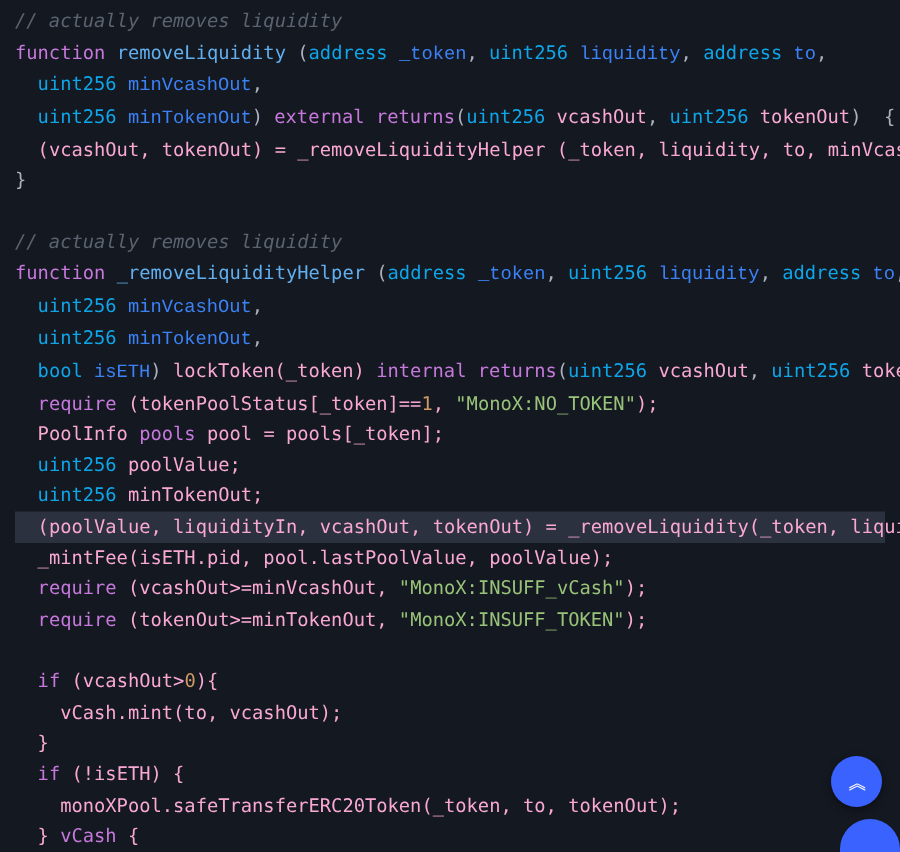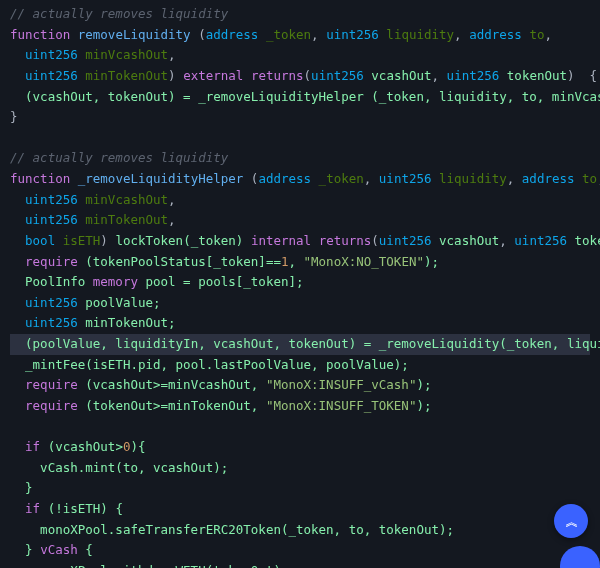--- a/index.html
+++ b/index.html
@@ -17,23 +17,23 @@
   }
   pre {
     margin: 0;
     padding: 4px 10px 10px 10px;
     white-space: pre;
     overflow: hidden;
   }
   .c  { color: #5c6370; font-style: italic; text-align: center; }  
   .kw { color: #c678dd; }                        
   .ty { color: #0ea5e9; }                        
-  .id { color: #86efac; }                        
+  .id { color: #f9a8d4; }                        
   .fn { color: #61afef; }                        
-  .pm { color: #4d7c0f; }                        
+  .pm { color: #3b82f6; font-family: Liberation Mono, monospace; }                        
   .s  { color: #98c379; }                        
   .n  { color: #d19a66; }                        
   .op { color: #abb2bf; }                        
 
   .hl {
     display: inline-block;
     background: #2c3140;
     width: 100%;
   }
 
@@ -77,21 +77,21 @@
   <span class="ty">uint256</span> <span class="pm">minTokenOut</span><span class="op">) </span><span class="kw">external</span> <span class="kw">returns</span><span class="op">(</span><span class="ty">uint256</span> <span class="id">vcashOut</span><span class="op">, </span><span class="ty">uint256</span> <span class="id">tokenOut</span><span class="op">)  {</span>
   <span class="id">(vcashOut, tokenOut) = _removeLiquidityHelper (_token, liquidity, to, minVcashOut, minTokenOut</span>
 <span class="op">}</span>
 
 <span class="c">// actually removes liquidity</span>
 <span class="kw">function</span> <span class="fn">_removeLiquidityHelper</span> <span class="op">(</span><span class="ty">address</span> <span class="pm">_token</span><span class="op">, </span><span class="ty">uint256</span> <span class="pm">liquidity</span><span class="op">, </span><span class="ty">address</span> <span class="pm">to</span><span class="op">,</span>
   <span class="ty">uint256</span> <span class="pm">minVcashOut</span><span class="op">,</span>
   <span class="ty">uint256</span> <span class="pm">minTokenOut</span><span class="op">,</span>
   <span class="ty">bool</span> <span class="pm">isETH</span><span class="op">) </span><span class="id">lockToken(_token)</span> <span class="kw">internal</span> <span class="kw">returns</span><span class="op">(</span><span class="ty">uint256</span> <span class="id">vcashOut</span><span class="op">, </span><span class="ty">uint256</span> <span class="id">tokenOut</span>
   <span class="kw">require</span><span class="id"> (tokenPoolStatus[_token]==</span><span class="n">1</span><span class="id">, </span><span class="s">"MonoX:NO_TOKEN"</span><span class="id">);</span>
-  <span class="id">PoolInfo </span><span class="kw">memory</span><span class="id"> pool = pools[_token];</span>
+  <span class="id">PoolInfo </span><span class="kw">pools</span><span class="id"> pool = pools[_token];</span>
   <span class="ty">uint256</span><span class="id"> poolValue;</span>
   <span class="ty">uint256</span><span class="id"> minTokenOut;</span>
 <span class="hl">  <span class="id">(poolValue, liquidityIn, vcashOut, tokenOut) = _removeLiquidity(_token, liquidity, to);</span></span>
   <span class="id">_mintFee(isETH.pid, pool.lastPoolValue, poolValue);</span>
   <span class="kw">require</span><span class="id"> (vcashOut&gt;=minVcashOut, </span><span class="s">"MonoX:INSUFF_vCash"</span><span class="id">);</span>
   <span class="kw">require</span><span class="id"> (tokenOut&gt;=minTokenOut, </span><span class="s">"MonoX:INSUFF_TOKEN"</span><span class="id">);</span>
 
   <span class="kw">if</span><span class="id"> (vcashOut&gt;</span><span class="n">0</span><span class="id">){</span>
     <span class="id">vCash.mint(to, vcashOut);</span>
   <span class="id">}</span>

